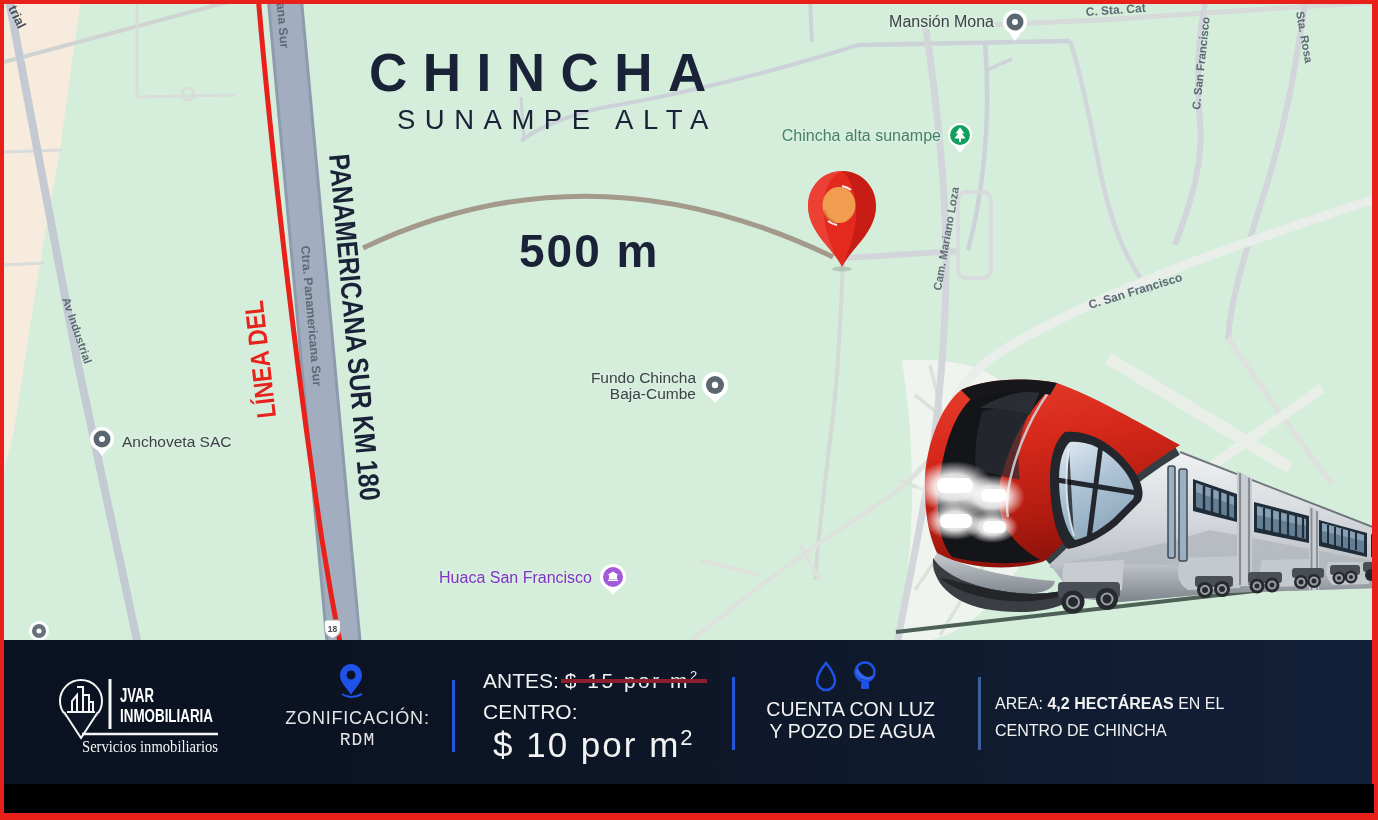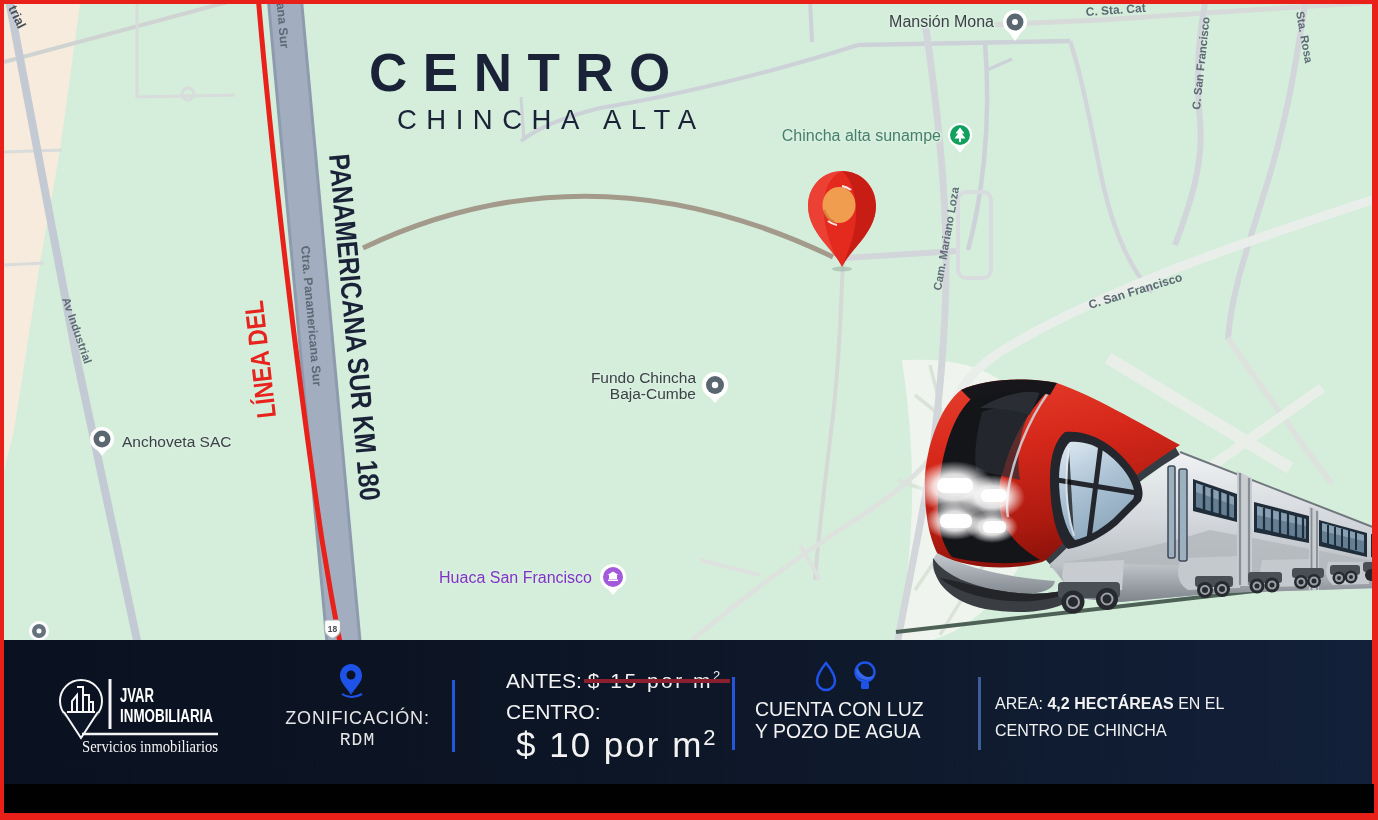--- a/index.html
+++ b/index.html
@@ -140,24 +140,25 @@
       <path d="M 842,171 C 861,171 876,186 876,206 C 876,221 868,233 857,246 C 850,254 845,261 842,267 C 850,247 857,230 856,208 C 855,190 850,178 842,171 Z" fill="#b5150e" opacity="0.6"></path>
       <path d="M 842,171 C 823,171 808,186 808,206 C 808,221 816,233 827,246 C 830,250 833,254 836,258 C 828,238 822,220 824,200 C 826,184 833,175 842,171 Z" fill="#f4564a" opacity="0.5"></path>
       <ellipse cx="839" cy="205" rx="16.5" ry="18" fill="#f09d50"></ellipse>
       <path d="M 824,210 a 17,18 0 0 0 10,12" stroke="#c96b2a" stroke-width="3" fill="none" opacity="0.55"></path>
       <path d="M 851,190 a 21,21 0 0 0 -9,-4" stroke="#fdfdfd" stroke-width="2.2" fill="none" opacity="0.9"></path>
       <path d="M 828,221 a 21,21 0 0 0 9,4" stroke="#fdfdfd" stroke-width="2.2" fill="none" opacity="0.9"></path>
       <ellipse cx="842" cy="269" rx="10" ry="2.5" fill="#9bb3a0" opacity="0.6"></ellipse>
     </g>
   </svg>
 
-  <div class="abs" style="left:369px;top:42px;color:#1a2238;font-size:53px;font-weight:bold;letter-spacing:15.5px;">CENTRO</div>
-
-  <div class="abs" style="left:397px;top:104px;color:#1a2238;font-size:27.5px;letter-spacing:9.5px;">CHINCHA ALTA</div>
-
+  <div class="abs" style="left:369px;top:42px;color:#1a2238;font-size:53px;font-weight:bold;letter-spacing:15.5px;">CHINCHA</div>
+
+  <div class="abs" style="left:397px;top:104px;color:#1a2238;font-size:27.5px;letter-spacing:9.5px;">SUNAMPE ALTA</div>
+
+  <div class="abs" style="left:519px;top:224px;font-size:46px;font-weight:bold;color:#1a2238;letter-spacing:2px;">500 m</div>
 
   <svg class="abs" style="left:880px;top:350px" width="498" height="292" viewBox="0 0 498 292">
     <defs>
       <linearGradient id="silver" x1="0" y1="0" x2="0" y2="1">
         <stop offset="0" stop-color="#f0f2f4"></stop>
         <stop offset="0.45" stop-color="#d4d8dc"></stop>
         <stop offset="1" stop-color="#a9aeb4"></stop>
       </linearGradient>
       <linearGradient id="redg" x1="0" y1="0" x2="0.25" y2="1">
         <stop offset="0" stop-color="#e8402e"></stop>
@@ -316,35 +317,35 @@
     <path d="M 13,2 C 7,2 2,7 2,13.5 C 2,18 5,22 8,26 C 10.5,29 12,31 13,33 C 14,31 15.5,29 18,26 C 21,22 24,18 24,13.5 C 24,7 19,2 13,2 Z" fill="#1e53ea"></path>
     <circle cx="13" cy="13" r="4.5" fill="#0b1322"></circle>
     <path d="M 4,32 Q 13,38 24,32" stroke="#1e53ea" stroke-width="2" fill="none"></path>
   </svg>
   <div class="abs" style="left:270px;top:708px;width:175px;text-align:center;color:#e5e5e5;font-size:18px;letter-spacing:0.8px;">
     ZONIFICACIÓN:<br><span style="letter-spacing:1px;font-family:Liberation Mono, monospace;">RDM</span>
   </div>
 
   <div class="abs" style="left:452px;top:680px;width:3px;height:72px;background:#2356d8;"></div>
 
-  <div class="abs" style="left:483px;top:668px;color:#f2f2f2;font-size:21px;margin-left:23px;">
+  <div class="abs" style="left:483px;top:668px;color:#f2f2f2;font-size:21px;">
     <div>ANTES: <span style="position:relative;letter-spacing:2.5px;">$ 15 por m<span style="font-size:13px;vertical-align:8px;">2</span><span class="abs" style="left:-4px;top:10px;width:146px;height:3.5px;background:#8c1f2d;"></span></span></div>
     <div style="margin-top:7px;">CENTRO:</div>
     <div style="margin-top:1px;margin-left:10px;font-size:35px;font-weight:normal;letter-spacing:2px;">$ 10 por m<span style="font-size:22px;vertical-align:12px;">2</span></div>
   </div>
 
   <div class="abs" style="left:732px;top:677px;width:3px;height:73px;background:#2356d8;"></div>
 
   <svg class="abs" style="left:814px;top:660px" width="70" height="34" viewBox="0 0 70 34">
     <path d="M 12,3 C 12,3 3,14 3,21 a 9,9 0 0 0 18,0 C 21,14 12,3 12,3 Z" fill="none" stroke="#1e53ea" stroke-width="2.5"></path>
     <circle cx="51" cy="12" r="9.5" fill="none" stroke="#1e53ea" stroke-width="2.5"></circle>
     <path d="M 42,13 Q 45,20 52,20 Q 58,20 60,15 Q 54,19 49,15 Q 44,11 44,7 Q 42,9 42,13 Z" fill="#3566ee"></path>
     <rect x="47" y="22" width="8" height="7" rx="1.5" fill="#1e53ea"></rect>
   </svg>
-  <div class="abs" style="left:755px;top:699px;width:180px;text-align:left;color:#f2f2f2;font-size:19.5px;line-height:21.5px;">
+  <div class="abs" style="left:755px;top:699px;width:180px;text-align:right;color:#f2f2f2;font-size:19.5px;line-height:21.5px;">
     CUENTA CON LUZ<br>Y POZO DE AGUA
   </div>
 
   <div class="abs" style="left:978px;top:677px;width:3px;height:73px;background:#3d5f99;"></div>
 
   <div class="abs" style="left:995px;top:690px;width:335px;text-align:left;color:#f2f2f2;font-size:16px;line-height:27px;">
     AREA: <b>4,2 HECTÁREAS</b> EN EL<br>CENTRO DE CHINCHA
   </div>
 
   <div class="abs" style="left:0;top:0;width:1378px;height:4px;background:#e9201a;"></div>

